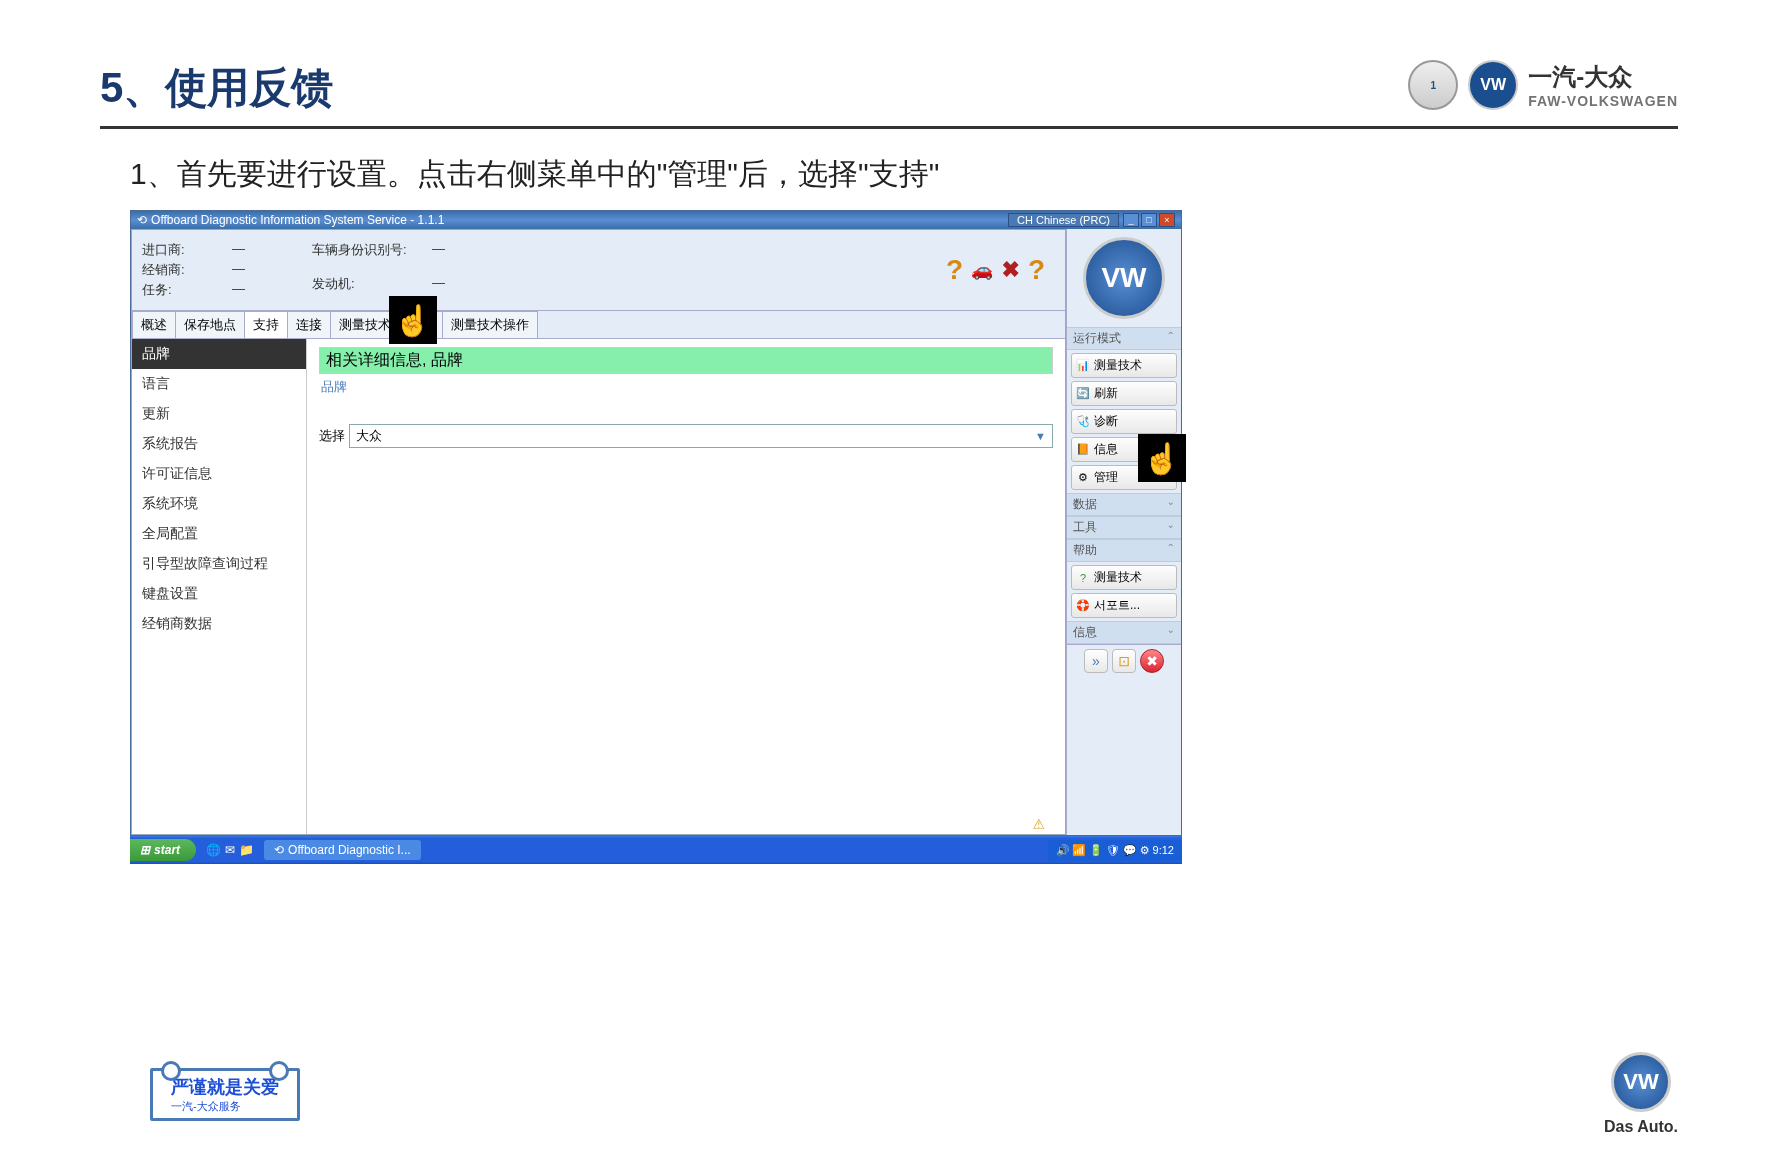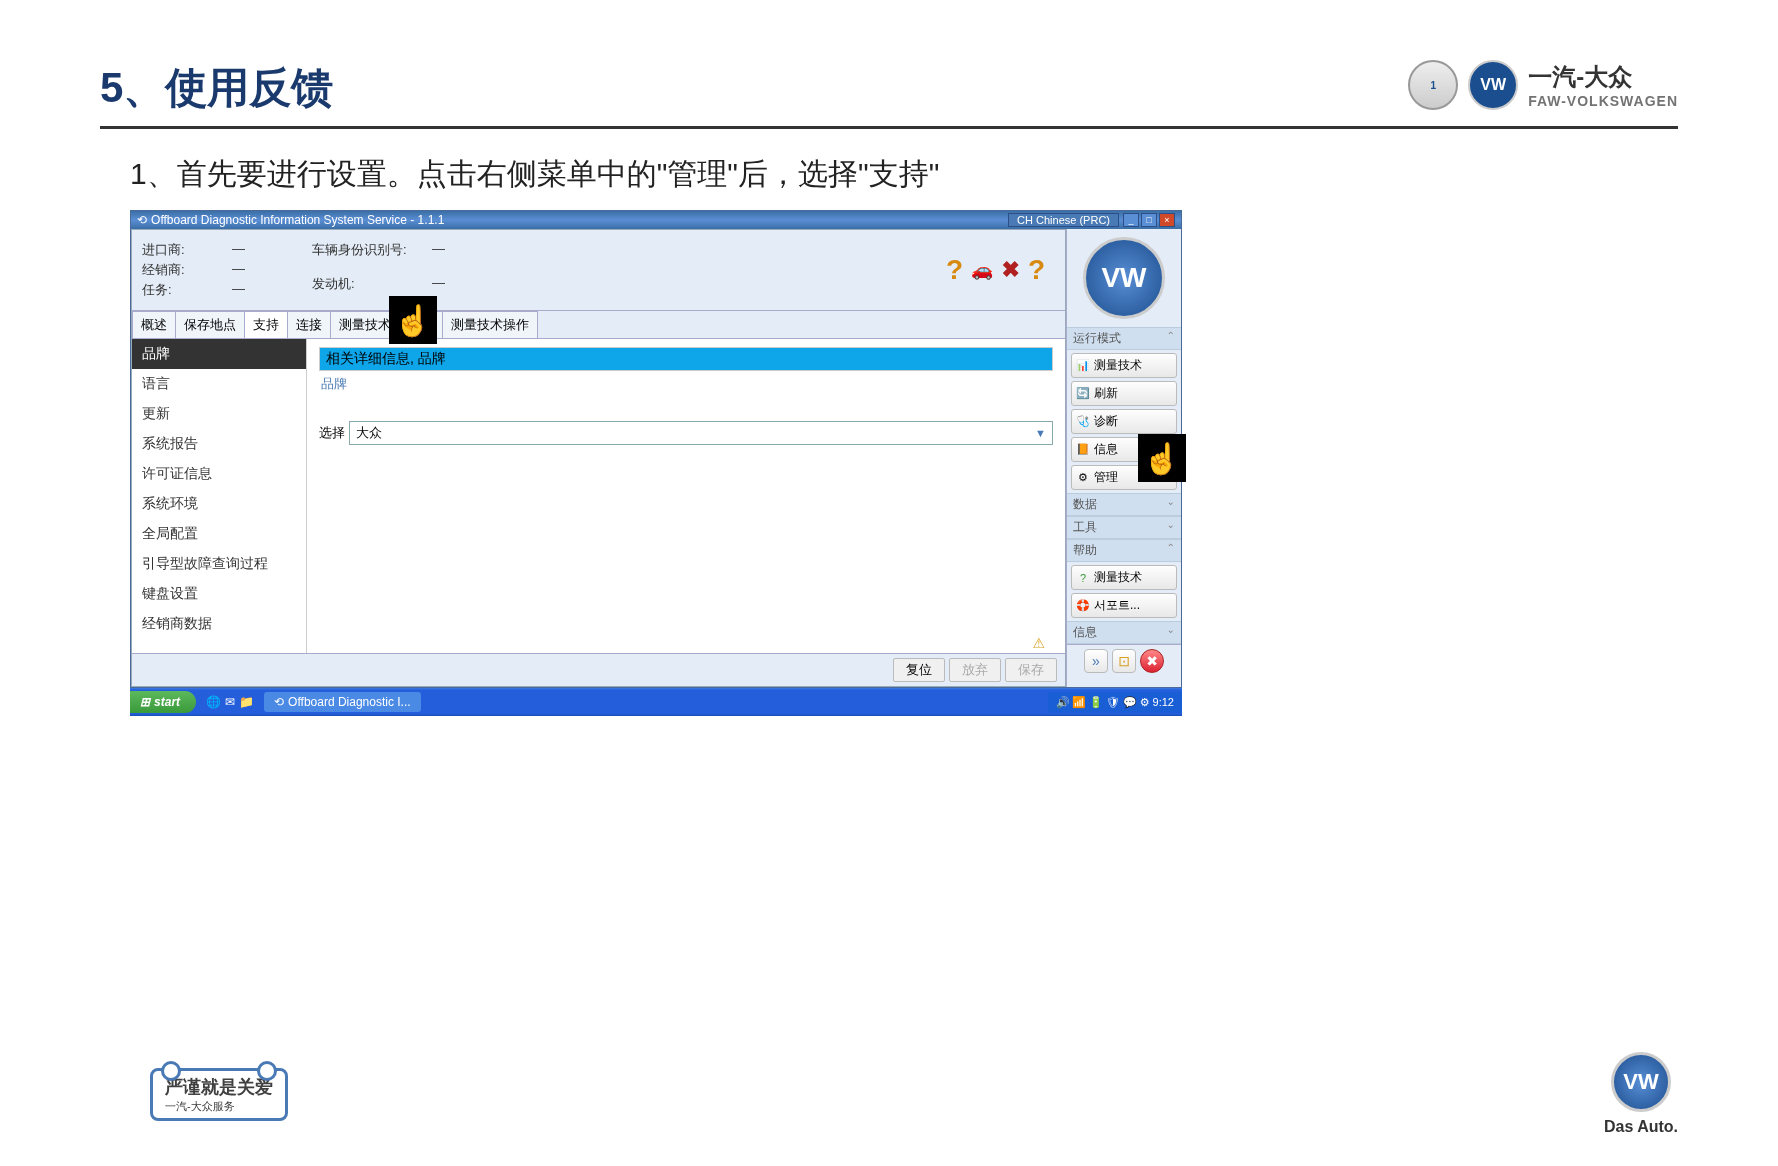--- a/index.html
+++ b/index.html
@@ -29,27 +29,27 @@
 .info-col { display: grid; grid-template-columns: 90px 40px; row-gap: 2px; font-size: 13px; color: #333; }
 .info-col2 { display: grid; grid-template-columns: 120px 40px; row-gap: 10px; font-size: 13px; color: #333; }
 .header-icons { margin-left: auto; display: flex; gap: 8px; align-items: center; font-size: 28px; padding-right: 10px; }
 .header-icons .q { color: #d88a10; font-weight: bold; }
 .header-icons .x { color: #b02020; font-weight: bold; font-size: 22px; }
 
 .tabs { display: flex; background: #e4edf7; border-bottom: 1px solid #aac; }
 .tab { padding: 4px 8px; font-size: 13px; border: 1px solid #aac; border-bottom: none; background: #f0f5fa; margin-right: -1px; cursor: pointer; position: relative; }
 .tab.active { background: #fff; font-weight: normal; }
 
-.content-row { display: flex; height: 314px; }
+.content-row { display: flex; height: 495px; }
 .sidebar { width: 175px; background: #fff; border-right: 1px solid #ccc; padding: 0; }
 .sidebar-item { padding: 6px 10px; font-size: 14px; color: #333; cursor: pointer; }
 .sidebar-item.selected { background: #333; color: #fff; }
 
 .detail-pane { flex: 1; background: #fff; padding: 8px 12px; }
-.detail-header { font-size: 14px; border: 1px solid #ccc; padding: 2px 6px; background: #0ea5e9; }
+.detail-header { font-size: 16px; border: 1px solid #ccc; padding: 2px 6px; background: #86efac; }
 .brand-label { color: #4a7ab5; font-size: 13px; margin: 4px 0 18px 2px; }
 .select-row { display: flex; align-items: center; gap: 4px; margin-top: 28px; }
 .select-box { flex: 1; border: 1px solid #8aa; padding: 2px 6px; background: #fff; display: flex; justify-content: space-between; align-items: center; font-size: 13px; }
 .select-arrow { color: #4a7ab5; font-size: 11px; }
 
 .right-panel { width: 115px; background: #e4edf7; border-left: 1px solid #aac; }
 .vw-logo-big { width: 82px; height: 82px; margin: 8px auto; border-radius: 50%; background: radial-gradient(#5a8ed5,#1a4e8e); display: flex; align-items: center; justify-content: center; color: #fff; font-weight: bold; font-size: 28px; border: 3px solid #ccc; }
 .panel-section-title { font-size: 12px; background: #d0dff0; padding: 2px 6px; display: flex; justify-content: space-between; color: #555; border-top: 1px solid #bcd; border-bottom: 1px solid #bcd; }
 .panel-btn { margin: 3px 4px; padding: 3px 4px; font-size: 12px; background: linear-gradient(#fefefe,#e8e8e8); border: 1px solid #bbb; border-radius: 3px; display: flex; align-items: center; gap: 4px; cursor: pointer; }
 .panel-btn .picon { width: 14px; height: 14px; display: inline-flex; align-items: center; justify-content: center; font-size: 11px; }
@@ -63,21 +63,21 @@
 
 .taskbar { background: linear-gradient(#3a7ae0,#245edb 8%,#245edb 92%,#1a4eb5); height: 28px; display: flex; align-items: center; color: #fff; font-size: 12px; width: 1052px; margin-left: 30px; }
 .start-btn { background: linear-gradient(#5cb85c,#3a9a3a); padding: 4px 16px 4px 10px; border-radius: 0 12px 12px 0; font-style: italic; font-weight: bold; display: flex; align-items: center; gap: 4px; }
 .task-item { background: #4a8ae5; padding: 3px 10px; margin-left: 10px; border-radius: 3px; display: flex; align-items: center; gap: 4px; }
 .tray { margin-left: auto; background: #1a5ed5; padding: 4px 8px; display: flex; gap: 3px; font-size: 11px; align-items: center; }
 
 .cursor-click { position: absolute; width: 48px; height: 48px; background: #000; display: flex; align-items: center; justify-content: center; pointer-events: none; }
 .cursor-click::after { content: "☝"; color: #fff; font-size: 30px; }
 
 .footer-logos { position: absolute; bottom: 30px; left: 150px; right: 100px; display: flex; justify-content: space-between; align-items: center; }
-.badge-left { border: 3px solid #4a7ab5; border-radius: 8px; padding: 4px 12px; color: #404040; font-weight: bold; position: relative; }
+.badge-left { border: 3px solid #4a7ab5; border-radius: 2px; padding: 4px 18px; color: #1d4ed8; font-weight: bold; position: relative; }
 .badge-left::before, .badge-left::after { content: ""; position: absolute; width: 14px; height: 14px; border: 3px solid #4a7ab5; background: #fff; border-radius: 50%; top: -10px; }
 .badge-left::before { left: 8px; }
 .badge-left::after { right: 8px; }
 .das-auto { text-align: center; }
 .das-auto .vw { width: 60px; height: 60px; margin: 0 auto 6px; border-radius: 50%; background: radial-gradient(#5a8ed5,#1a4e8e); display: flex; align-items: center; justify-content: center; color: #fff; font-weight: bold; font-size: 22px; border: 3px solid #ccc; }
 .das-auto .txt { font-size: 16px; font-weight: bold; color: #333; }
 .chevron { color: #888; font-size: 10px; }
 </style>
 </head>
 <body>
@@ -169,25 +169,20 @@
                 <span class="select-arrow">▼</span>
               </div>
             </div>
           </div>
         </div>
 
         <div style="position:relative;">
           <span style="color:#d8a020;position:absolute;right:20px;top:-18px;font-size:14px;">⚠</span>
         </div>
 
-        <div class="footer-bar">
-          <button class="footer-btn">复位</button>
-          <button class="footer-btn disabled">放弃</button>
-          <button class="footer-btn disabled">保存</button>
-        </div>
       </div>
 
       <div class="right-panel">
         <div class="vw-logo-big">VW</div>
         <div class="panel-section-title">
             <span>运行模式</span>
             <span class="chevron">⌃</span>
           </div>
         <div class="panel-btn">
             <span class="picon">📊</span>

